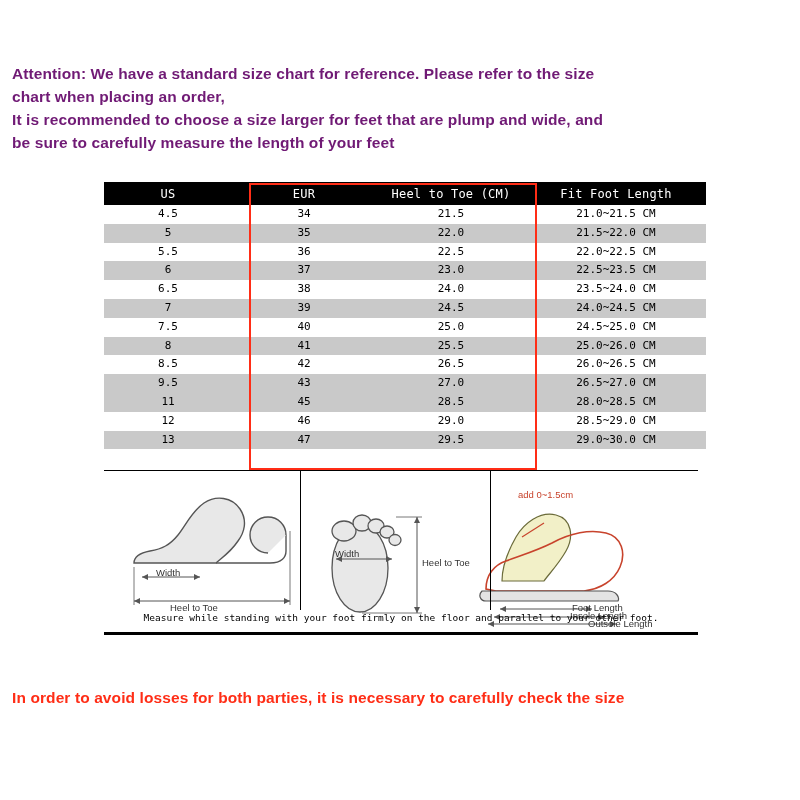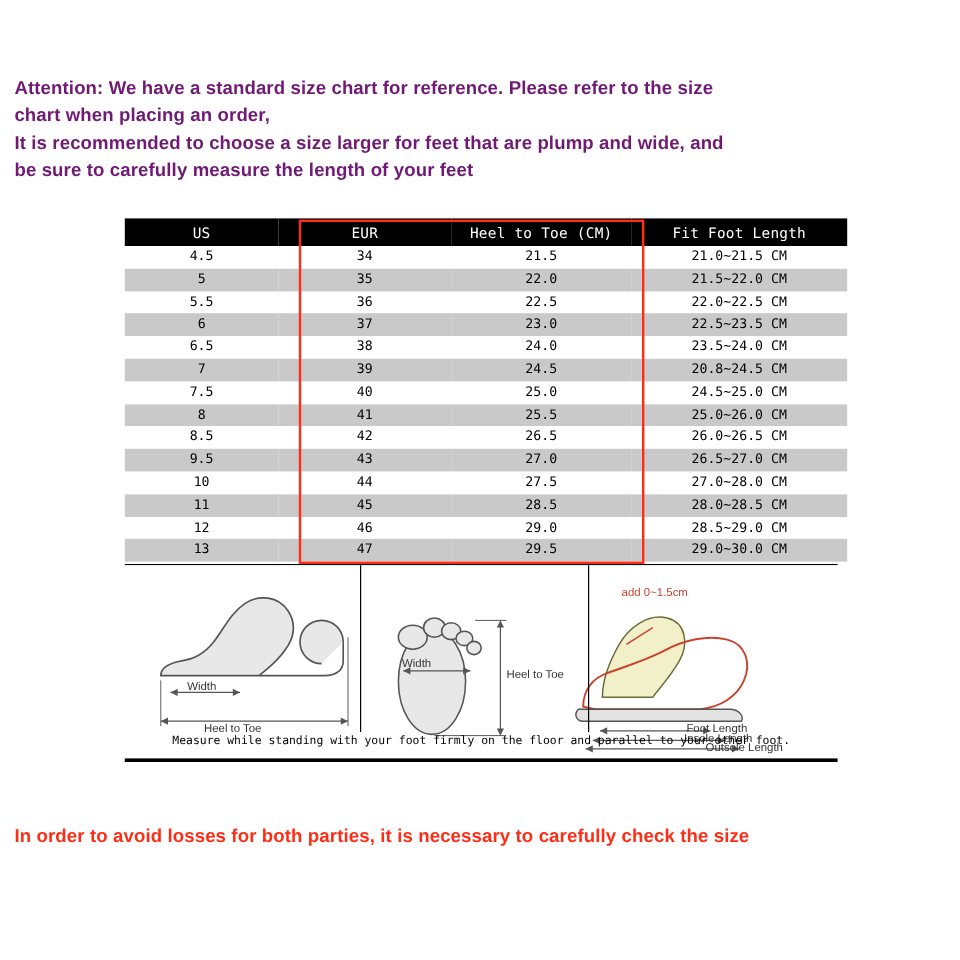--- a/index.html
+++ b/index.html
@@ -200,21 +200,21 @@
         <tr class="odd">
           <td>6.5</td>
           <td>38</td>
           <td>24.0</td>
           <td>23.5~24.0 CM</td>
         </tr>
         <tr class="even">
           <td>7</td>
           <td>39</td>
           <td>24.5</td>
-          <td>20.8~24.5 CM</td>
+          <td>24.0~24.5 CM</td>
         </tr>
         <tr class="odd">
           <td>7.5</td>
           <td>40</td>
           <td>25.0</td>
           <td>24.5~25.0 CM</td>
         </tr>
         <tr class="even">
           <td>8</td>
           <td>41</td>
@@ -225,26 +225,20 @@
           <td>8.5</td>
           <td>42</td>
           <td>26.5</td>
           <td>26.0~26.5 CM</td>
         </tr>
         <tr class="even">
           <td>9.5</td>
           <td>43</td>
           <td>27.0</td>
           <td>26.5~27.0 CM</td>
-        </tr>
-        <tr class="odd">
-          <td>10</td>
-          <td>44</td>
-          <td>27.5</td>
-          <td>27.0~28.0 CM</td>
         </tr>
         <tr class="even">
           <td>11</td>
           <td>45</td>
           <td>28.5</td>
           <td>28.0~28.5 CM</td>
         </tr>
         <tr class="odd">
           <td>12</td>
           <td>46</td>

